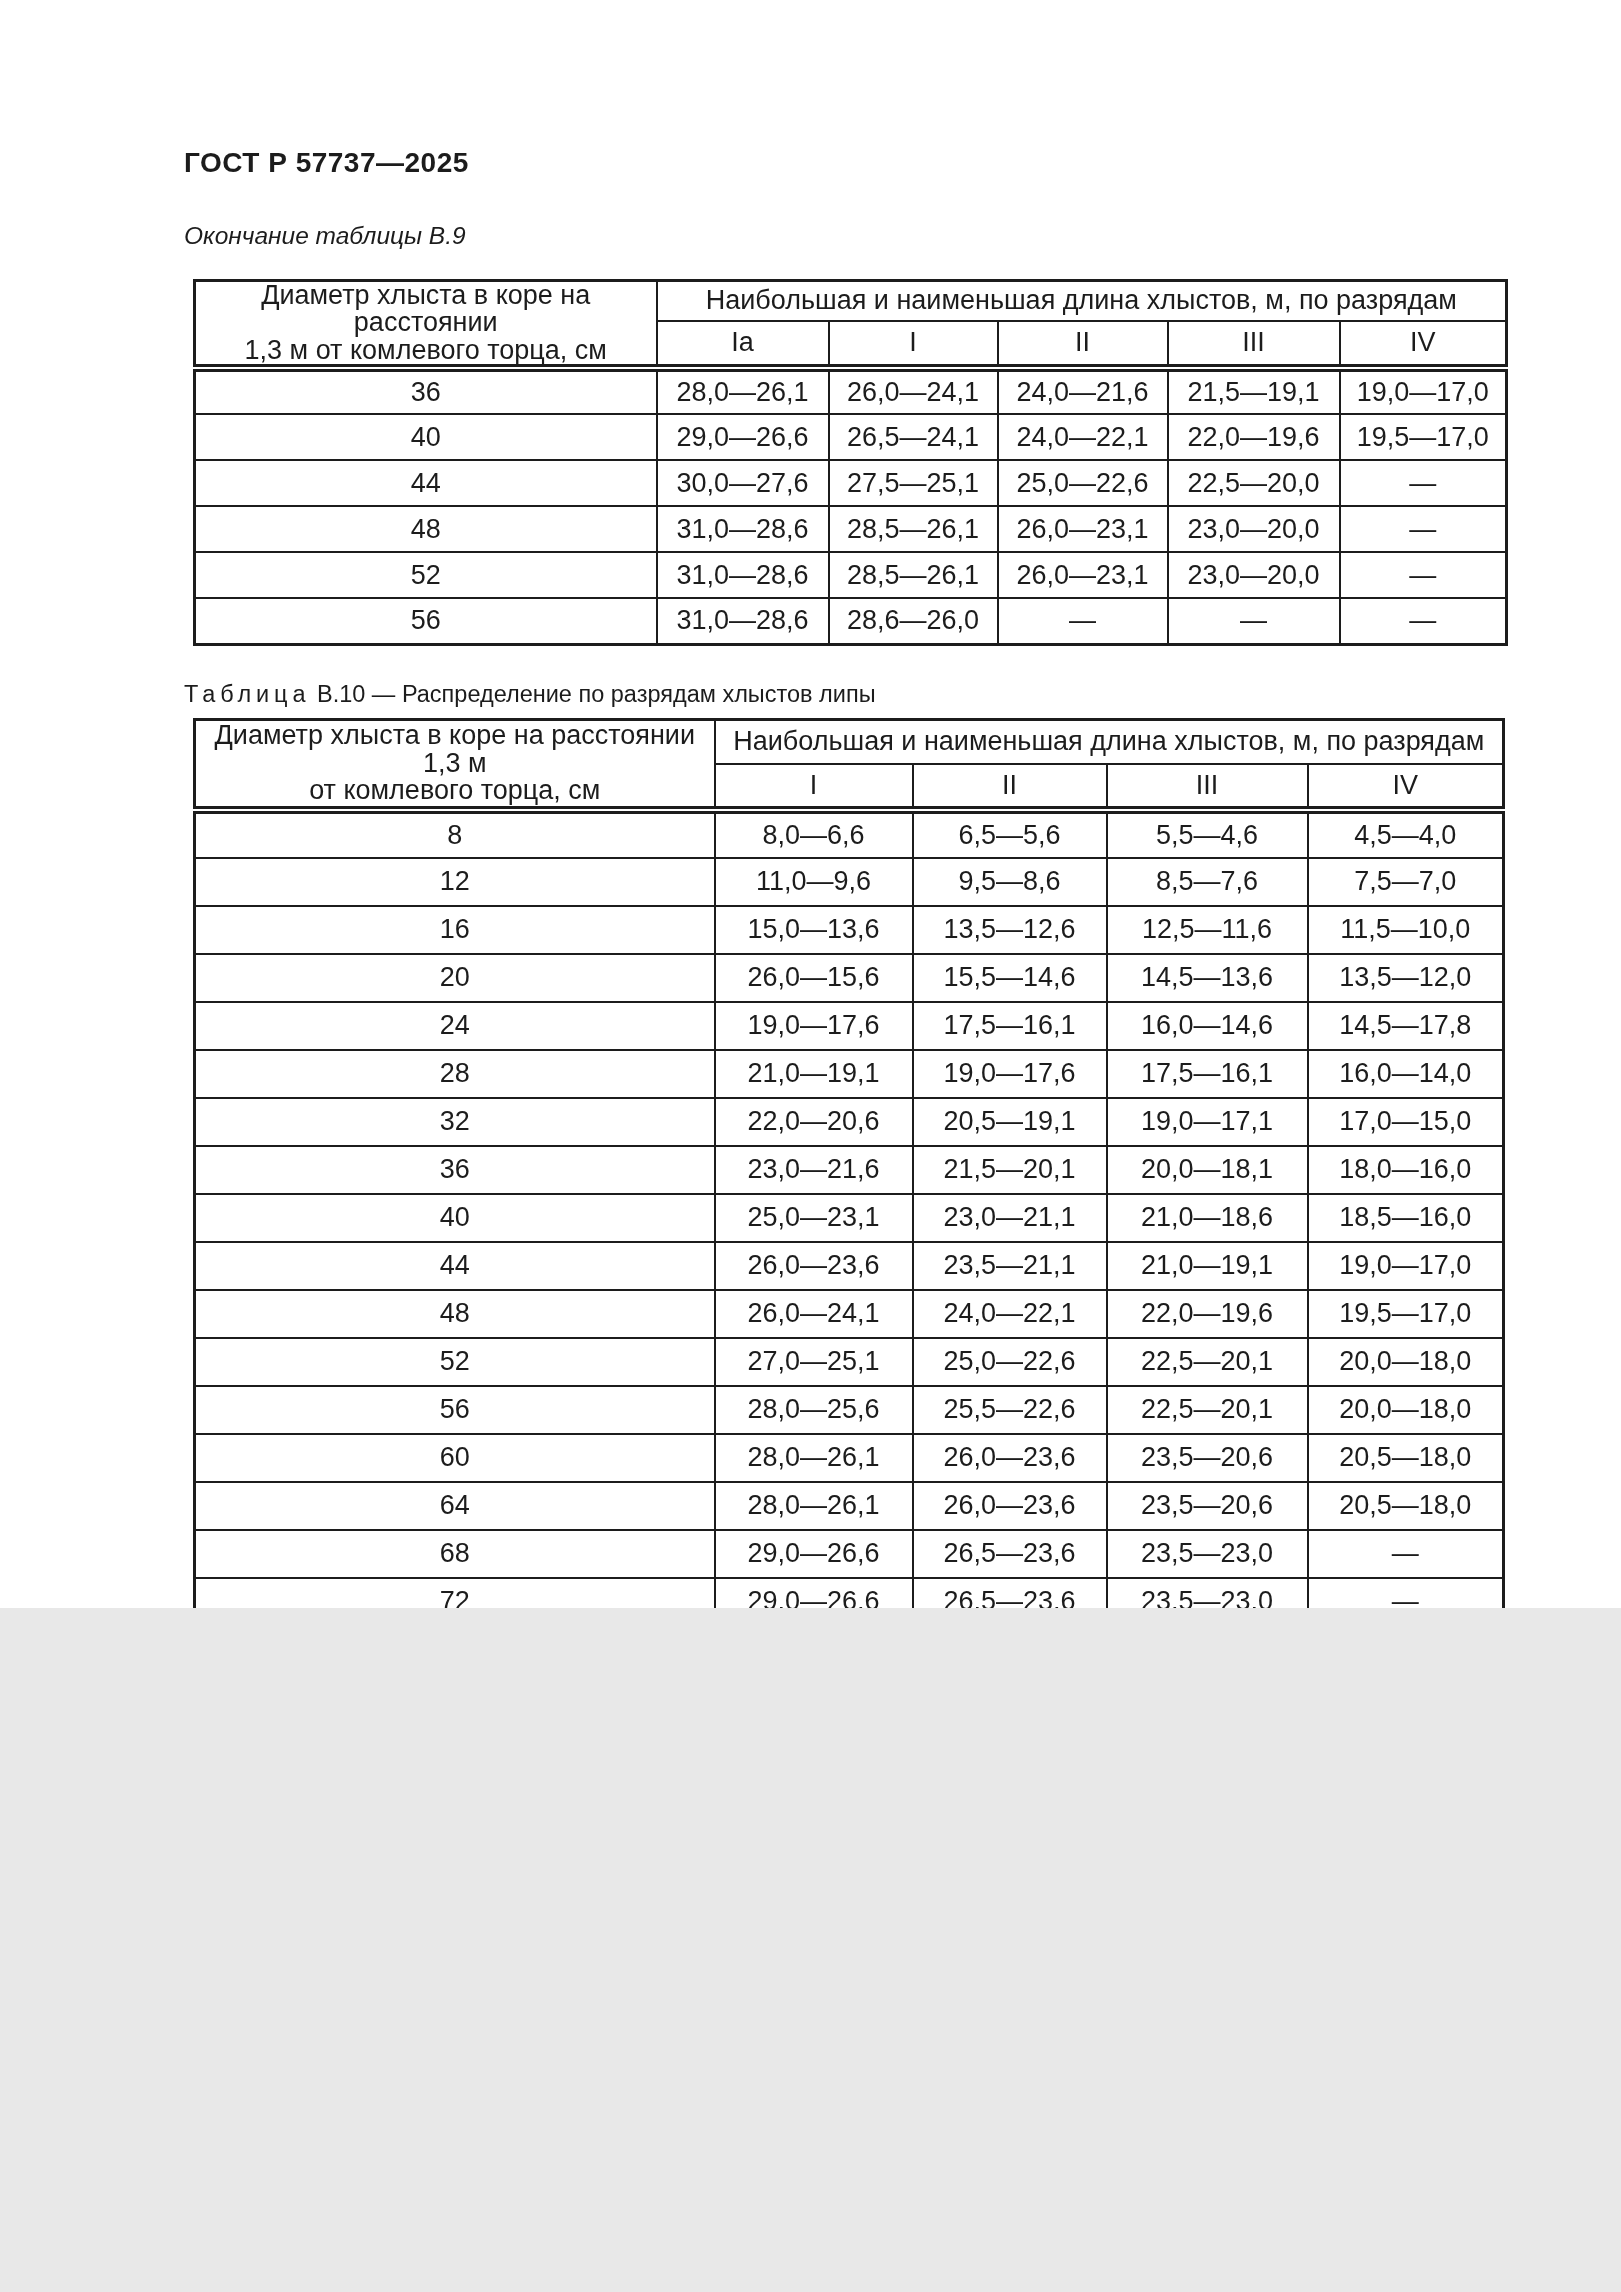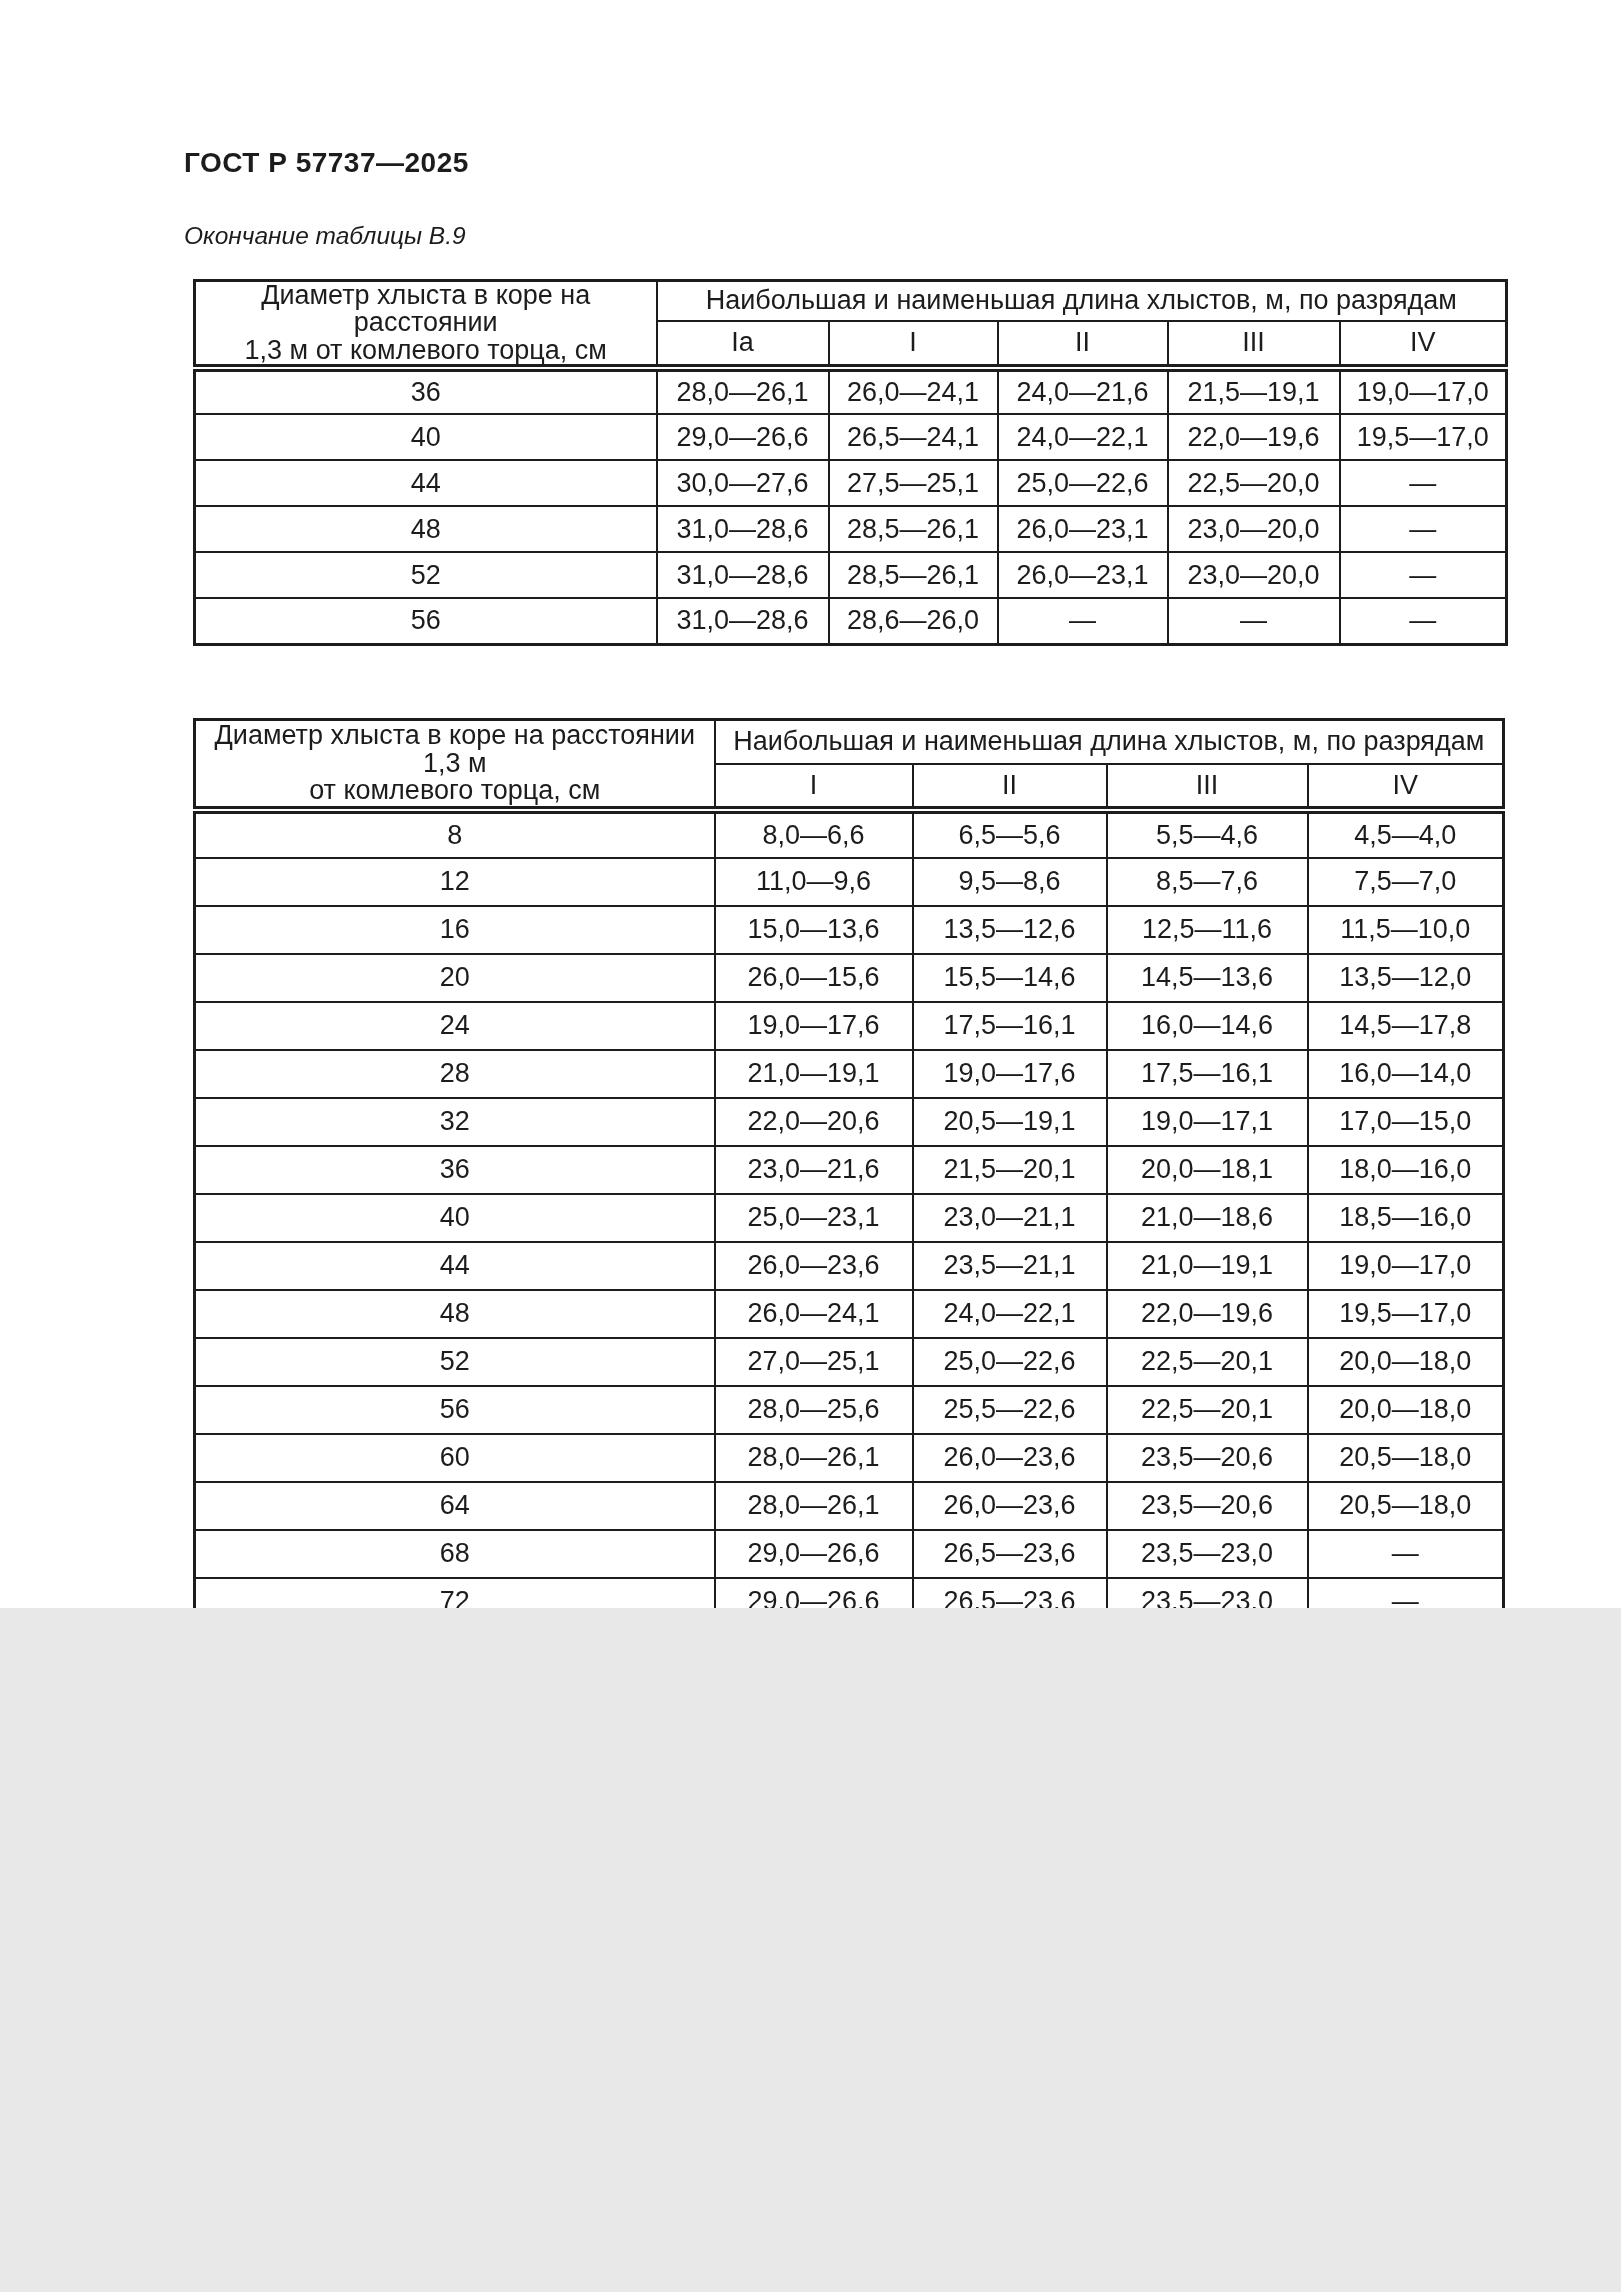--- a/index.html
+++ b/index.html
@@ -158,20 +158,24 @@
         <td>56</td>
         <td>31,0—28,6</td>
         <td>28,6—26,0</td>
         <td>—</td>
         <td>—</td>
         <td>—</td>
       </tr>
       </tbody>
   </table>
 
+  <div class="table-caption">
+    <span class="caption-word">Таблица</span>
+    <span class="caption-rest">В.10 — Распределение по разрядам хлыстов липы</span>
+  </div>
 
   <table class="tbl tbl-b10">
     <colgroup>
       <col style="width:520px">
       <col style="width:198px">
       <col style="width:194px">
       <col style="width:201px">
       <col style="width:196px">
     </colgroup>
     <thead>

